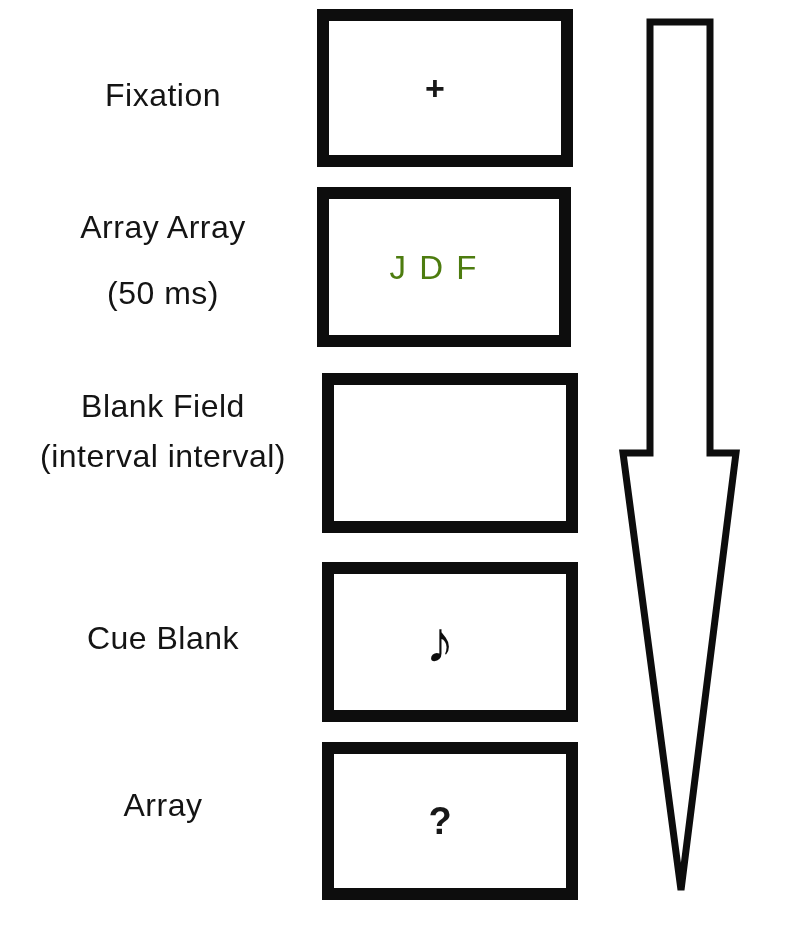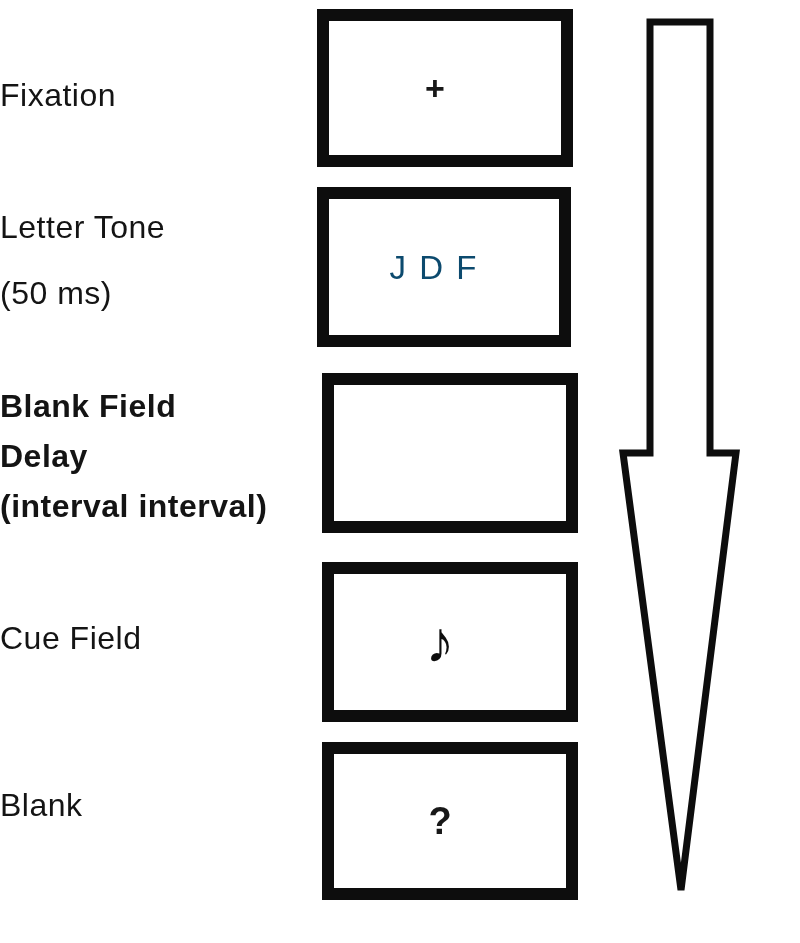--- a/index.html
+++ b/index.html
@@ -10,77 +10,76 @@
     background: #ffffff;
     font-family: "Liberation Sans", sans-serif;
     color: #111111;
     overflow: hidden;
   }
   
   .stage-label {
     position: absolute;
     left: 0;
     width: 326px;
-    text-align: left;
+    text-align: center;
     font-size: 32px;
     line-height: 48px;
     color: #141414;
     letter-spacing: 0.5px;
   }
   .stage-label.lh66 { line-height: 66px; }
-  .stage-label.lh50 { line-height: 50px; font-weight: bold; }
+  .stage-label.lh50 { line-height: 50px; }
   
   .frame {
     position: absolute;
     box-sizing: border-box;
     border: 12px solid #0d0d0d;
     background: #ffffff;
     display: flex;
     align-items: center;
     justify-content: center;
   }
   .frame .content { transform: translateX(-10px); }
   .fixation-cross { font-size: 34px; font-weight: bold; color: #181818; }
   .letter-grid {
     font-size: 33px;
     line-height: 45px;
     letter-spacing: 2px;
     text-align: center;
-    color: #0c4a6e;
+    color: #4d7c0f;
   }
   .music-note { font-size: 58px; line-height: 58px; color: #0d0d0d; }
   .question-mark { font-size: 38px; font-weight: bold; color: #181818; }
   .arrow-svg { position: absolute; left: 612px; top: 12px; }
 </style>
 </head>
 <body>
 
 <div class="canvas">
 
   <div class="stage-label" style="top:71px">
     <div>Fixation</div>
   </div>
 
   <div class="stage-label lh66" style="top:194px">
-    <div>Letter Tone</div>
+    <div>Array Array</div>
     <div>(50 ms)</div>
   </div>
 
   <div class="stage-label lh50" style="top:381px">
     <div>Blank Field</div>
-    <div>Delay</div>
     <div>(interval interval)</div>
   </div>
 
   <div class="stage-label" style="top:614px">
-    <div>Cue Field</div>
+    <div>Cue Blank</div>
   </div>
 
   <div class="stage-label" style="top:781px">
-    <div>Blank</div>
+    <div>Array</div>
   </div>
 
   <div class="frame" style="left:317px; top:9px; width:256px; height:158px">
     <div class="content fixation-cross">+</div>
   </div>
 
   <div class="frame" style="left:317px; top:187px; width:254px; height:160px">
     <div class="content letter-grid">
       <div>J D F</div>
     </div>

